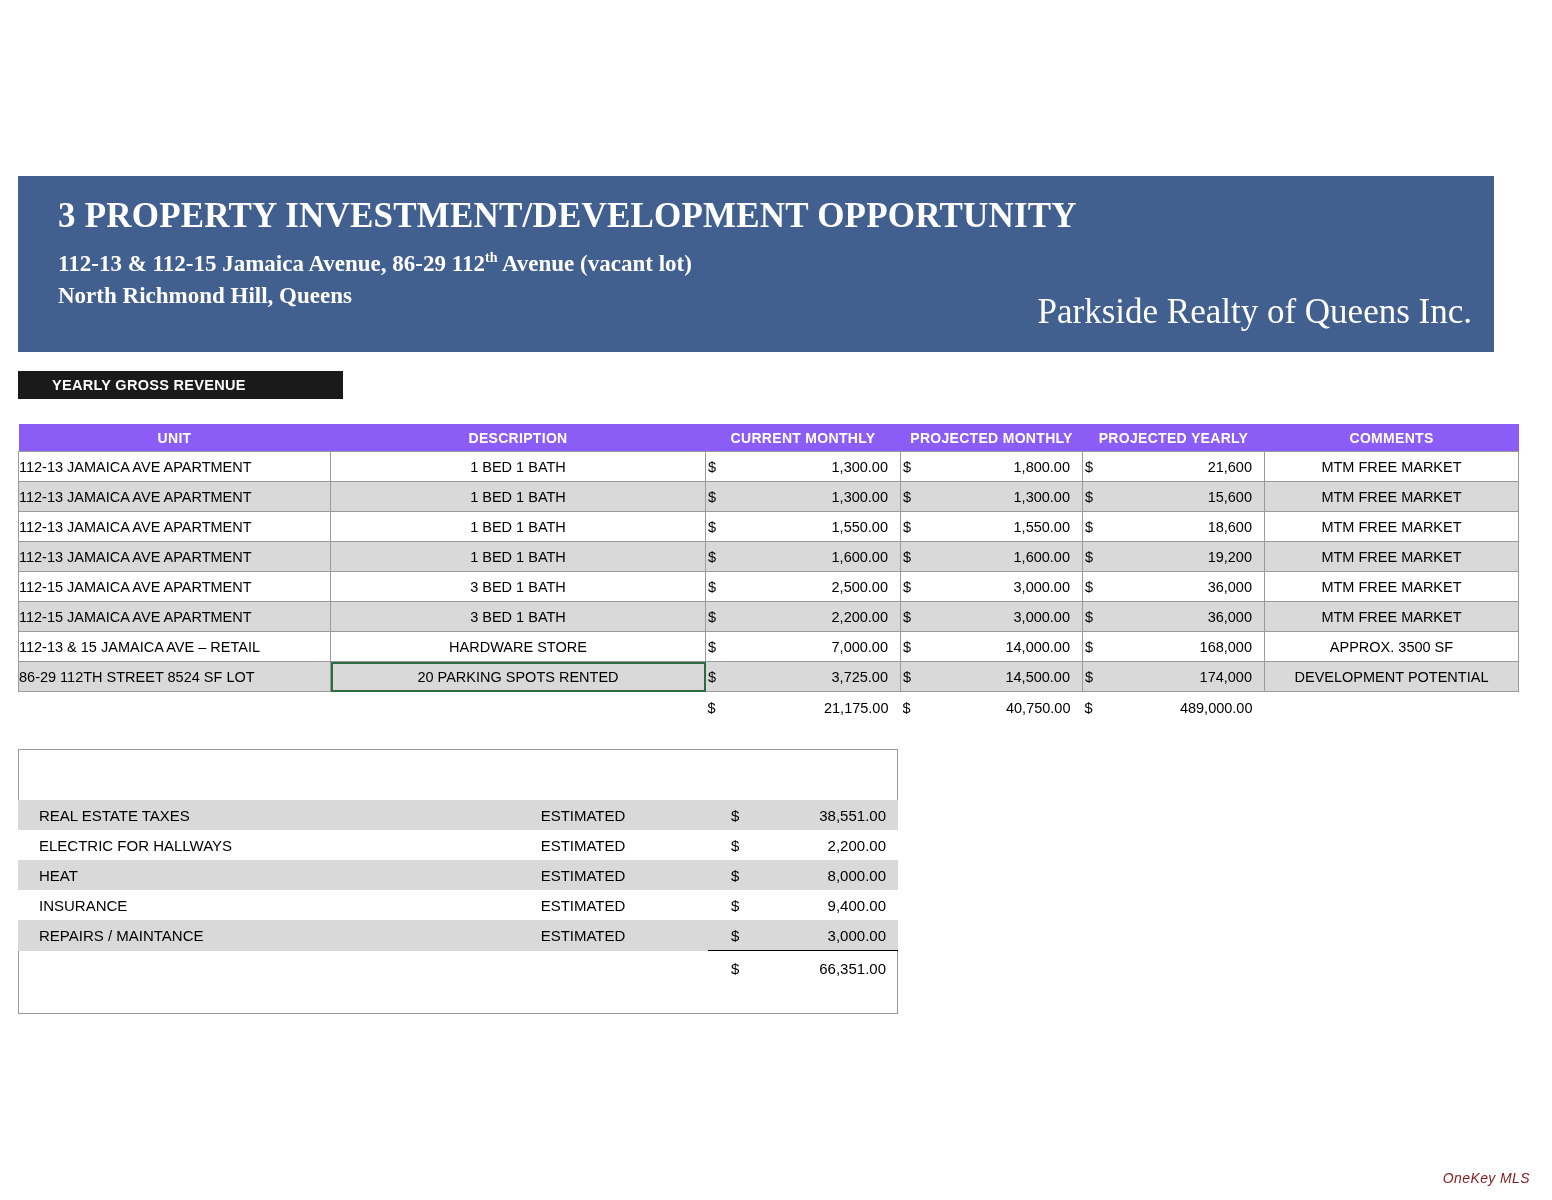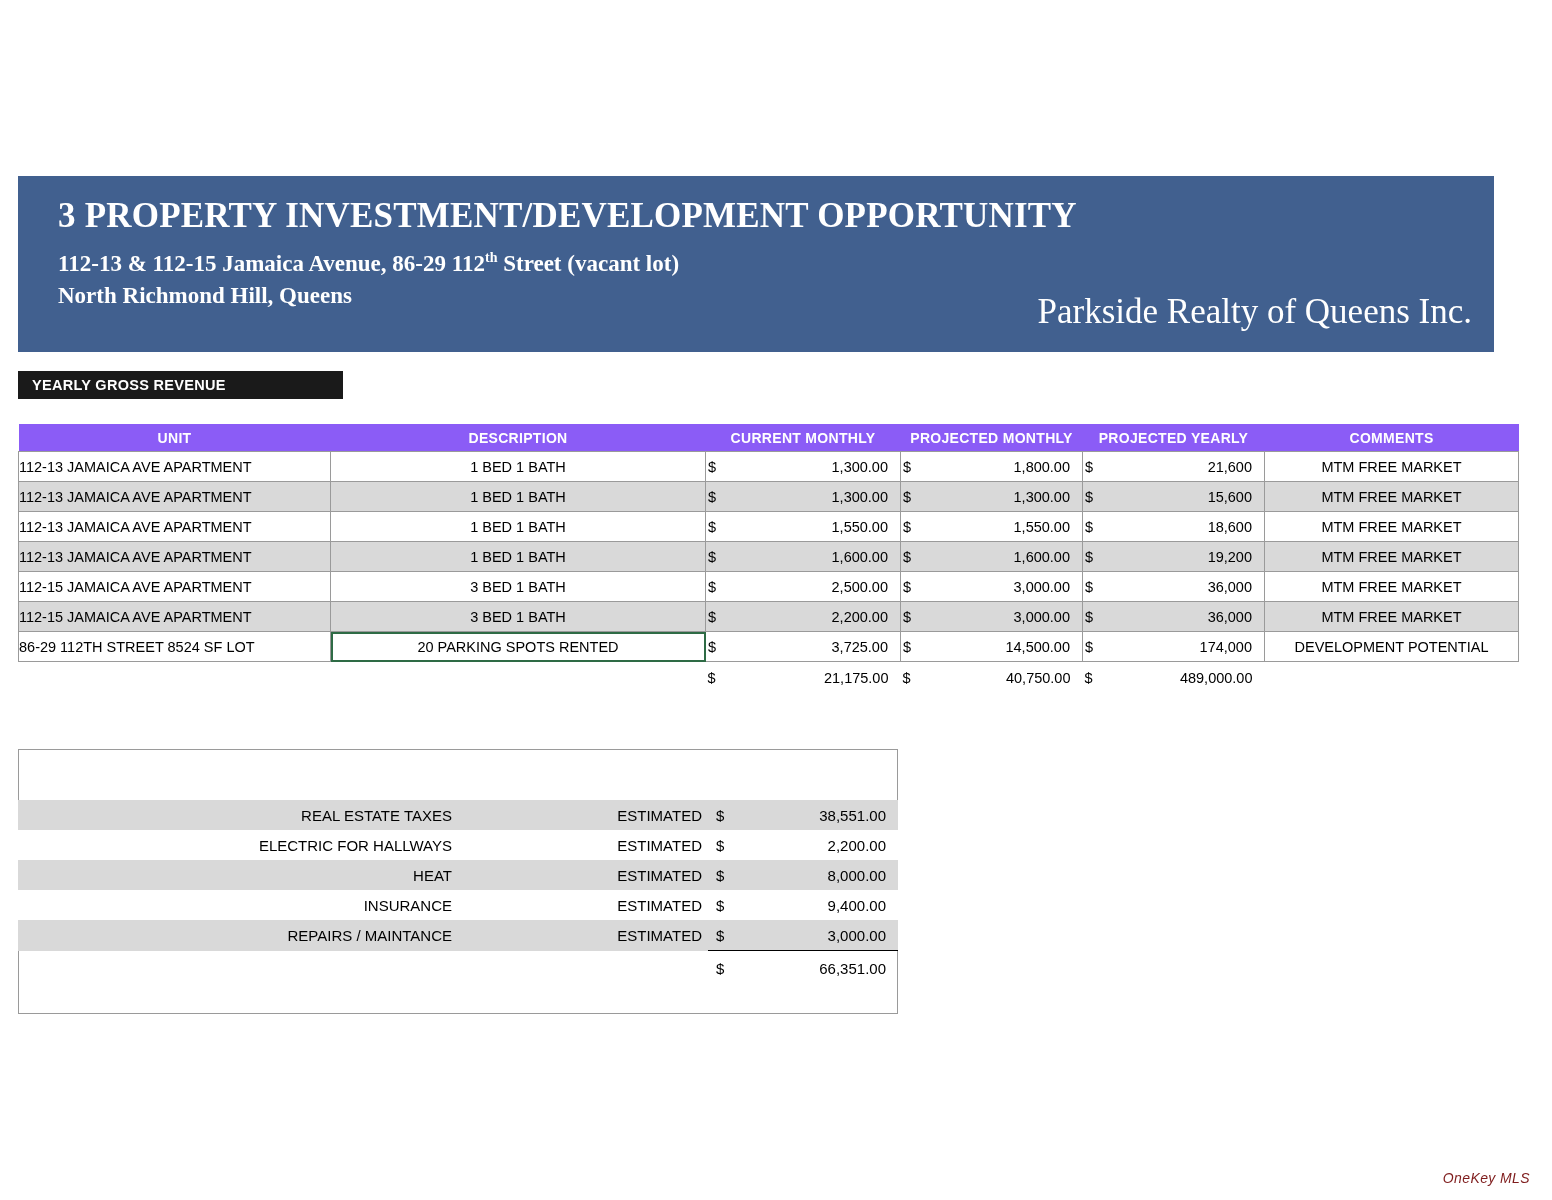--- a/index.html
+++ b/index.html
@@ -77,21 +77,21 @@
     box-sizing: border-box;
     display: flex;
     align-items: center;
     justify-content: center;
   }
   #revenue-label {
     left: 18px;
     top: 371px;
     width: 325px;
     height: 28px;
-    padding-left: 14px;
+    padding-left: 34px;
     justify-content: flex-start;
   }
   #expenses-label {
     left: 18px;
     top: 749px;
     width: 325px;
     height: 28px;
     padding-left: 64px;
     justify-content: flex-start;
   }
@@ -168,24 +168,23 @@
     position: absolute;
     left: 18px;
     top: 800px;
     width: 880px;
     border-collapse: collapse;
     font-size: 15px;
     table-layout: fixed;
   }
   .exp-table td {
     height: 30px;
-    padding: 0 6px;
+    padding: 0 21px;
     white-space: nowrap;
     border: none;
-    text-align: right;
   }
   .exp-table tr:nth-child(odd) td { background: #d9d9d9; }
   .exp-table tr:nth-child(even) td { background: #ffffff; }
   .e-name { text-align: left; }
   .e-est { text-align: center; }
   .e-amt { text-align: right; padding-right: 12px !important; position: relative; }
   .exp-total td {
     background: transparent !important;
     height: 34px;
     border-top: 1px solid #000000;
@@ -201,21 +200,21 @@
     font-size: 14px;
     letter-spacing: 0.4px;
     font-style: italic;
   }
 </style>
 </head>
 <body>
 
 <div class="banner">
   <div class="banner-title">3 PROPERTY INVESTMENT/DEVELOPMENT OPPORTUNITY</div>
-  <div class="banner-sub1"><span>112-13 &amp; 112-15 Jamaica Avenue, 86-29 112</span><sup>th</sup><span> Street (vacant lot)</span></div>
+  <div class="banner-sub1"><span>112-13 &amp; 112-15 Jamaica Avenue, 86-29 112</span><sup>th</sup><span> Avenue (vacant lot)</span></div>
   <div class="banner-sub2">North  Richmond Hill, Queens</div>
   <div class="banner-brand">Parkside Realty of Queens Inc.</div>
 </div>
 
 <div class="sect-label" id="revenue-label">YEARLY GROSS REVENUE</div>
 <div class="sect-label" id="expenses-label">YEARLY EXPENSES</div>
 
 <table class="rev-table">
   <colgroup>
     <col style="width:312px">
@@ -278,20 +277,28 @@
     </tr>
     <tr>
       <td class="c-unit">112-15 JAMAICA AVE APARTMENT</td>
       <td class="c-desc">3 BED 1 BATH</td>
       <td class="c-cur money-cell"><span class="dollar">$</span><span>2,200.00</span></td>
       <td class="c-pm money-cell"><span class="dollar">$</span><span>3,000.00</span></td>
       <td class="c-py money-cell"><span class="dollar">$</span><span>36,000</span></td>
       <td class="c-com">MTM FREE MARKET</td>
     </tr>
     <tr>
+      <td class="c-unit">112-13 &amp; 15 JAMAICA AVE – RETAIL</td>
+      <td class="c-desc">HARDWARE STORE</td>
+      <td class="c-cur money-cell"><span class="dollar">$</span><span>7,000.00</span></td>
+      <td class="c-pm money-cell"><span class="dollar">$</span><span>14,000.00</span></td>
+      <td class="c-py money-cell"><span class="dollar">$</span><span>168,000</span></td>
+      <td class="c-com">APPROX. 3500 SF</td>
+    </tr>
+    <tr>
       <td class="c-unit">86-29 112TH STREET 8524 SF LOT</td>
       <td class="c-desc hl-green">20 PARKING SPOTS RENTED</td>
       <td class="c-cur money-cell"><span class="dollar">$</span><span>3,725.00</span></td>
       <td class="c-pm money-cell"><span class="dollar">$</span><span>14,500.00</span></td>
       <td class="c-py money-cell"><span class="dollar">$</span><span>174,000</span></td>
       <td class="c-com">DEVELOPMENT POTENTIAL</td>
     </tr>
     <tr class="tot-row">
       <td></td>
       <td></td>

